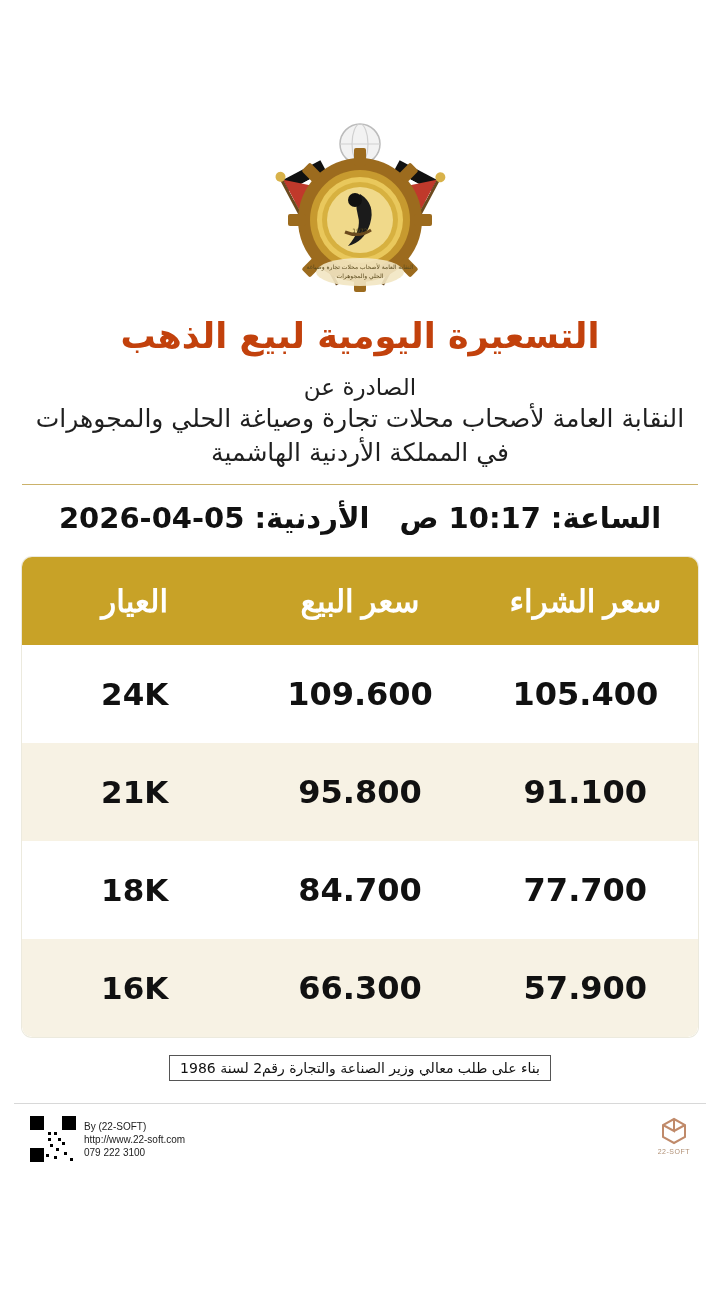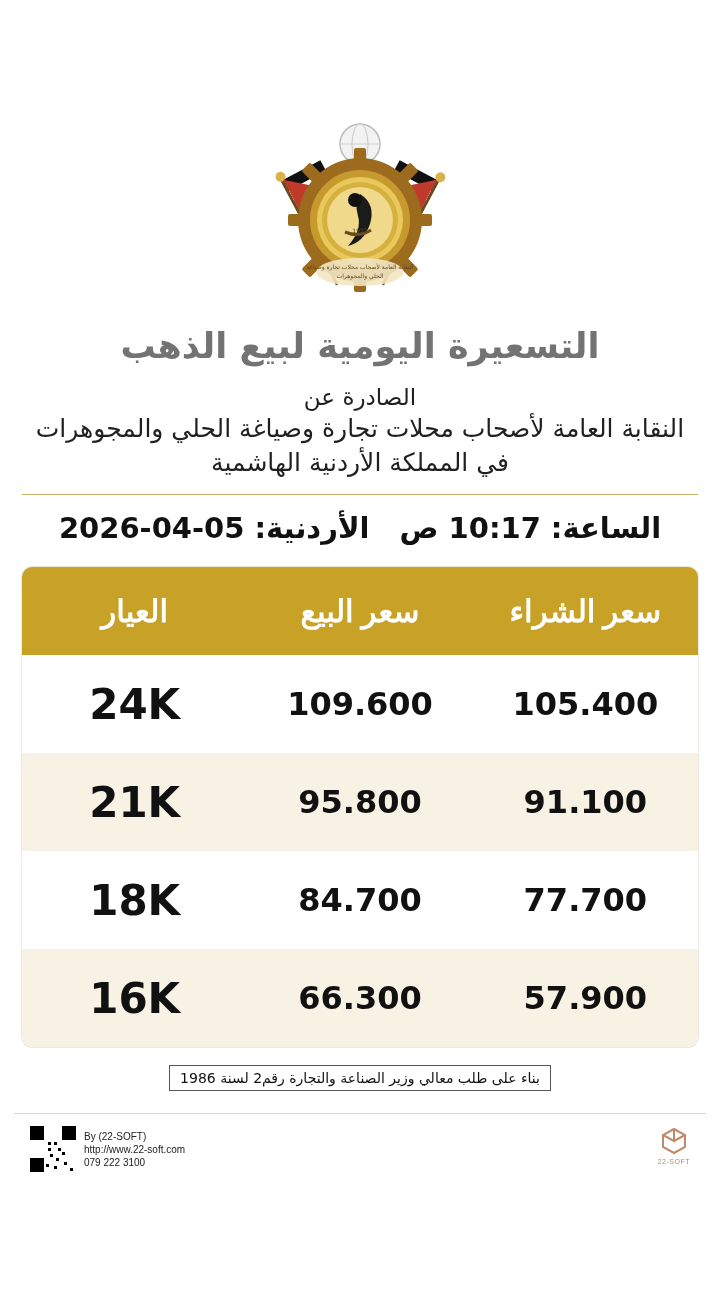--- a/index.html
+++ b/index.html
@@ -32,25 +32,25 @@
     align-items: center;
   }
   .emblem {
     width: 190px;
     height: 190px;
     position: relative;
   }
 
   
   .title-main {
-    margin-top: 24px;
+    margin-top: 14px;
     text-align: center;
     font-size: 35px;
     font-weight: bold;
-    color: #737373;
+    color: #c2410c;
     letter-spacing: 0px;
   }
   .subtitle-block {
     margin-top: 16px;
     text-align: center;
     color: #1f1f1f;
   }
   .sub1 {
     font-size: 23px;
     line-height: 30px;
@@ -128,21 +128,21 @@
   }
   .trow.odd { background: #ffffff; }
   .trow.even { background: #f7f2e4; }
   .trow .cell {
     flex: 1;
     text-align: center;
     font-size: 32px;
     font-weight: bold;
     color: #111111;
   }
-  .trow .cell.karat { font-size: 42px; }
+  .trow .cell.karat { font-size: 31px; }
 
   
   .note-wrap {
     margin-top: 18px;
     display: flex;
     justify-content: center;
   }
   .note {
     border: 1px solid #555;
     padding: 4px 10px;

